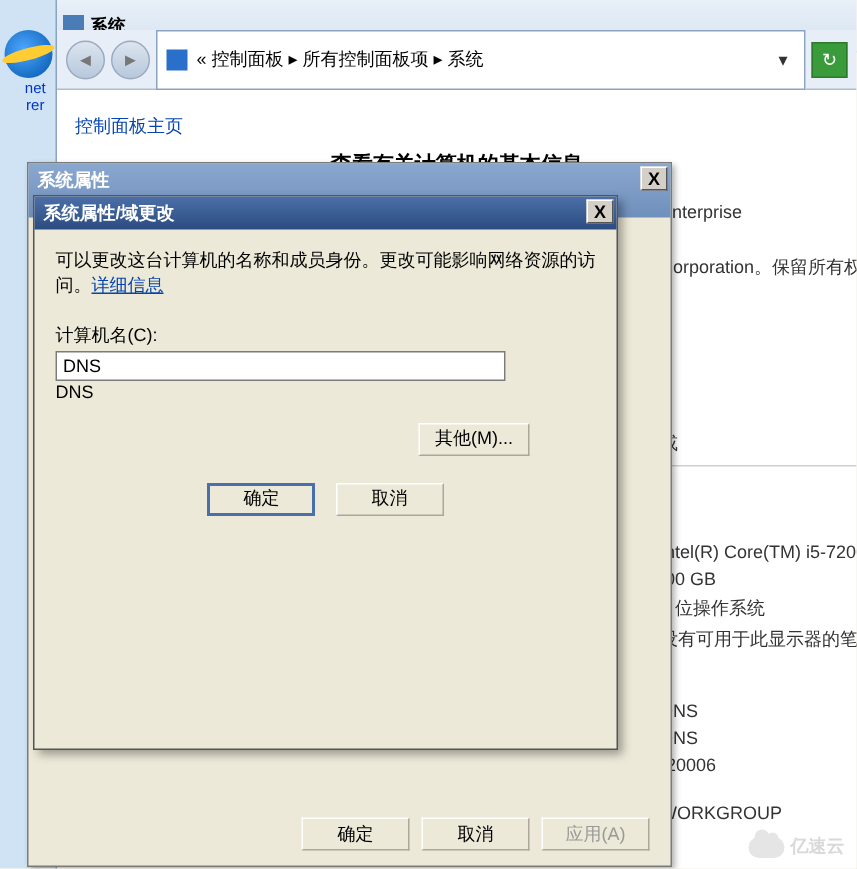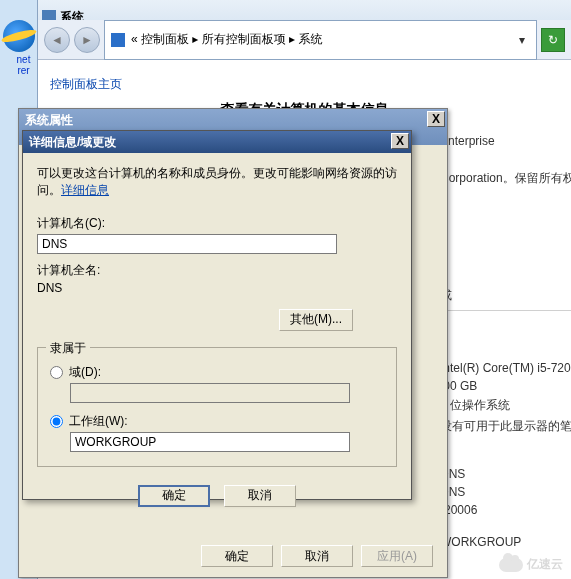--- a/index.html
+++ b/index.html
@@ -127,53 +127,37 @@
   <button class="btn changebtn" style="position:absolute; left:312px; top:232px;">更改(C)...</button>
   <div class="btnrow">
     <button class="btn">确定</button>
     <button class="btn">取消</button>
     <button class="btn disabled">应用(A)</button>
   </div>
 </div>
 
 <div class="changedlg">
   <div class="titlebar">
-    <span>详细信息/域更改</span>
+    <span>系统属性/域更改</span>
     <div class="close-x">X</div>
   </div>
   <div class="dlg-body">
     <div class="desc">
       <span>可以更改这台计算机的名称和成员身份。更改可能影响网络资源的访问。</span><span class="link">详细信息</span>
     </div>
 
     <div class="field-label">计算机名(C):</div>
     <input class="text-input" value="DNS" style="">
 
-    <div class="field-label" style="margin-top:8px">计算机全名:</div>
     <div>DNS</div>
 
     <div class="other-btn-row">
       <button class="btn">其他(M)...</button>
     </div>
 
-    <fieldset class="groupbox">
-      <div class="legend">隶属于</div>
-
-      <div class="radio-row">
-        <input type="radio" name="member" style="">
-        <span>域(D):</span>
-      </div>
-      <input class="grp-input disabled" disabled="" value="" style="">
-
-      <div class="radio-row" style="margin-top:10px">
-        <input type="radio" name="member" checked="" style="">
-        <span>工作组(W):</span>
-      </div>
-      <input class="grp-input enabled" value="WORKGROUP" style="">
-    </fieldset>
 
     <div class="okrow">
       <button class="btn default">确定</button>
       &nbsp;&nbsp;
       <button class="btn">取消</button>
     </div>
   </div>
 </div>
 
 <div class="watermark">

